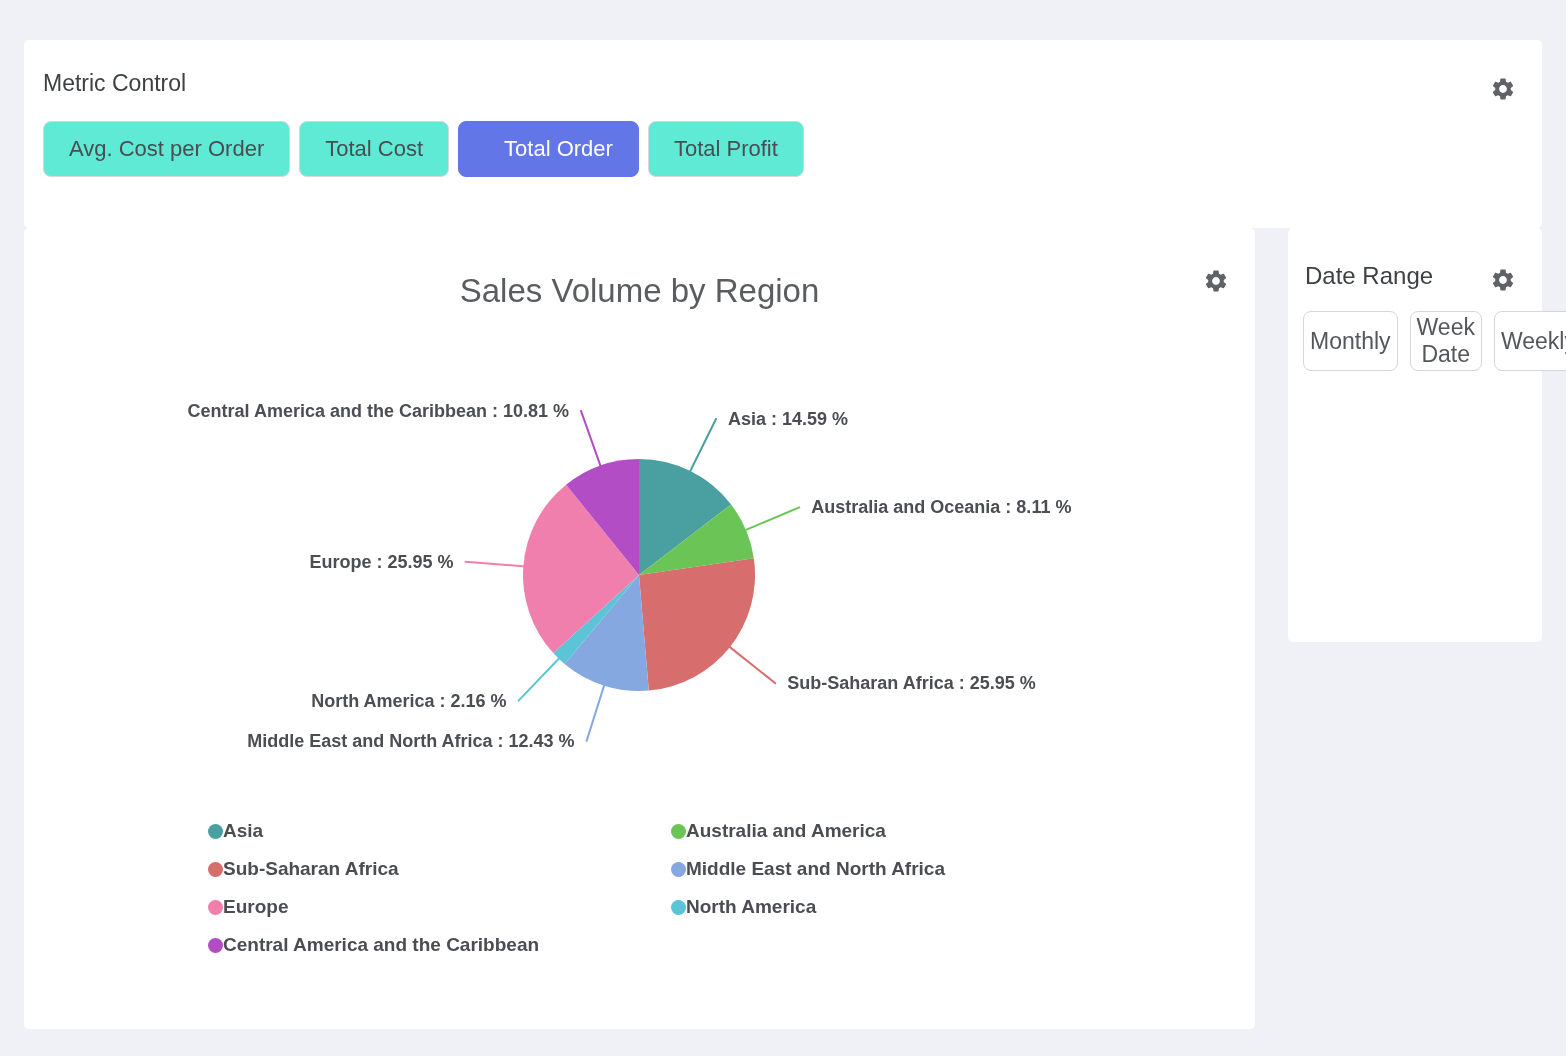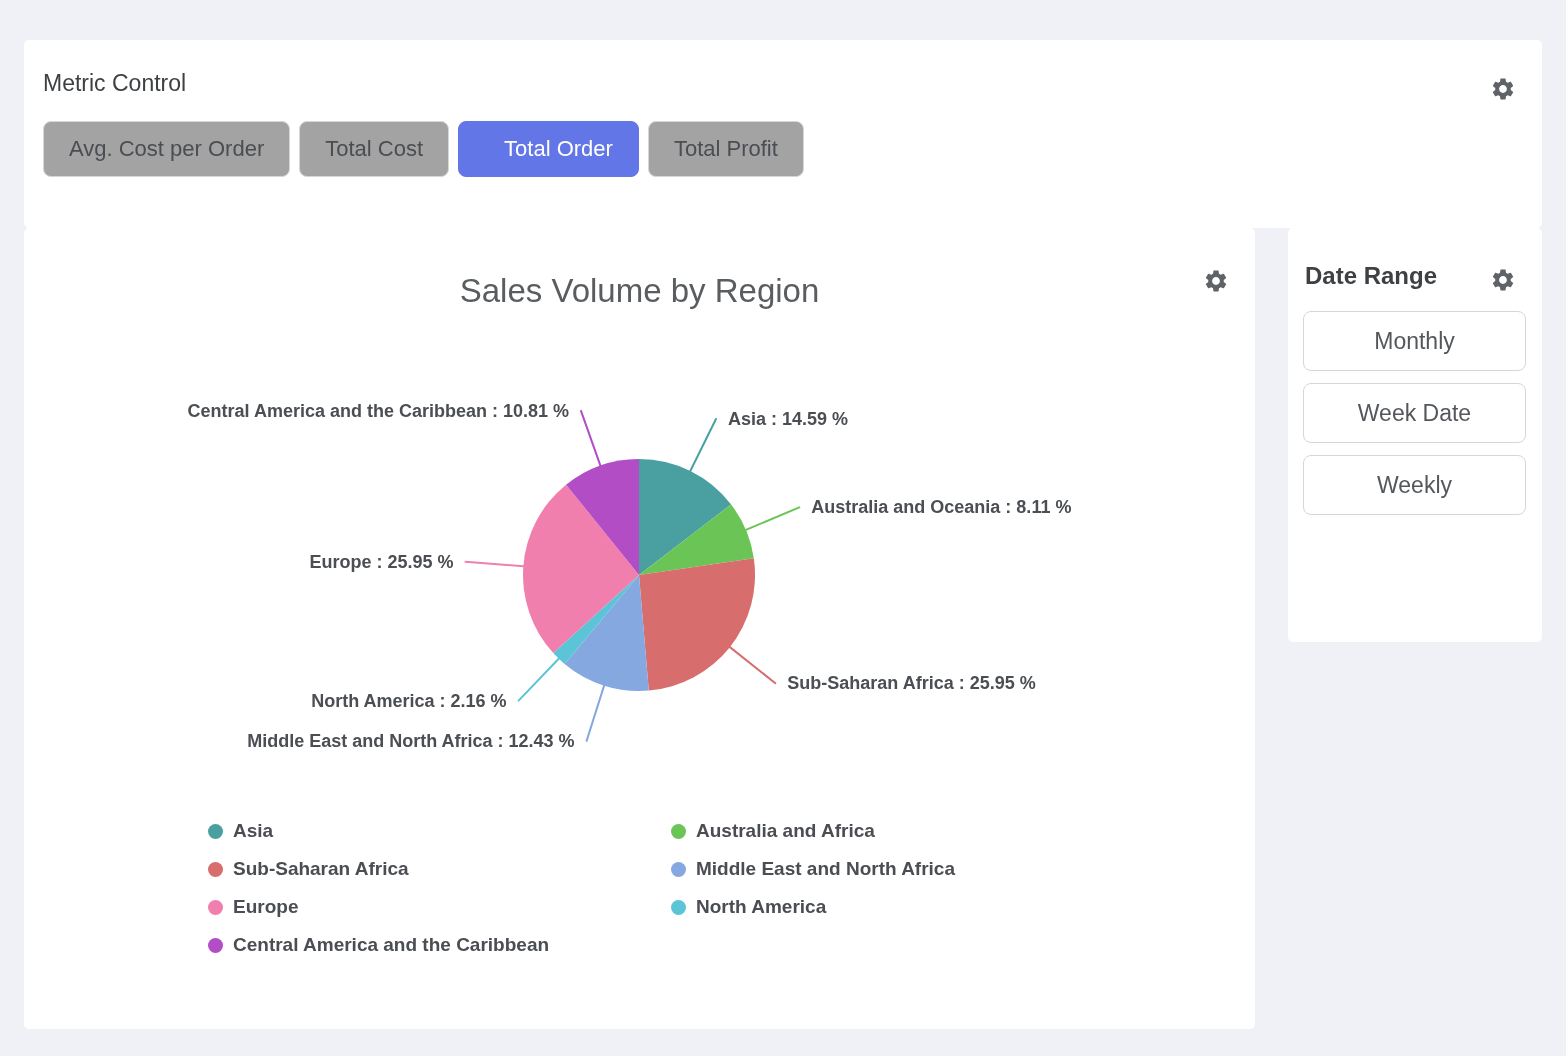--- a/index.html
+++ b/index.html
@@ -18,21 +18,21 @@
   .metric-card { left:24px; top:40px; width:1518px; height:188px; }
   .metric-card h2 {
     position:absolute; left:19px; top:30px; margin:0;
     font-size:23px; font-weight:400; color:#3e4144;
   }
   .metric-buttons {
     position:absolute; left:19px; top:81px; display:flex; gap:9px;
   }
   .pill {
     height:56px; padding:0 25px;
-    background:#a3a3a3; border:1px solid #d5d6da; border-radius:8px;
+    background:#5eead4; border:1px solid #d5d6da; border-radius:8px;
     font-family:inherit; font-size:22px; color:#4a4d52;
     display:flex; align-items:center; justify-content:center;
     cursor:pointer; white-space:nowrap;
   }
   .pill.selected {
     background:var(--accent,#6376e8); color:#ffffff; border-color:var(--accent,#6376e8);padding-left:45px;
   }
   .gear { position:absolute; width:26px; height:26px; cursor:pointer; }
   .gear svg { display:block; width:26px; height:26px; fill:#5f6368; }
   .metric-card .gear { right:26px; top:36px; }
@@ -46,34 +46,34 @@
   .chart-card .gear { right:26px; top:40px; }
   .pie-svg { position:absolute; left:0; top:0; }
   .pie-label {
     font-family:"Liberation Sans", sans-serif;
     font-size:18px; font-weight:bold; fill:#4b4e53;
   }
   .legend {
     position:absolute; left:184px; top:591px;
     display:grid; grid-template-columns:463px 463px; row-gap:14px;
   }
-  .legend-item { display:flex; align-items:center; gap:10px; height:24px; cursor:pointer; }
+  .legend-item { display:flex; align-items:center; gap:0; height:24px; cursor:pointer; }
   .legend-dot { width:15px; height:15px; border-radius:50%; flex:0 0 15px; }
   .legend-label { font-size:19px; font-weight:bold; color:#4a4d52; }
 
   
   .range-card { left:1288px; top:228px; width:254px; height:414px; }
   .range-card h2 {
     position:absolute; left:17px; top:34px; margin:0;
-    font-size:24px; font-weight:700; color:#3e4144;
+    font-size:24px; font-weight:400; color:#3e4144;
   }
   .range-card .gear { right:26px; top:39px; }
   .range-buttons {
     position:absolute; left:15px; top:83px; width:223px;
-    display:flex; flex-direction:column; gap:12px;
+    display:flex; flex-direction:row; gap:12px;
   }
   .range-btn {
     height:60px; width:100%;
     background:#fff; border:1px solid #d5d6da; border-radius:8px;
     font-family:inherit; font-size:23px; color:#54575c;
     display:flex; align-items:center; justify-content:center;
     cursor:pointer;
   }
   .range-btn.selected {
     background:var(--accent,#6376e8); color:#ffffff; border-color:var(--accent,#6376e8);
@@ -129,21 +129,21 @@
         <path d="M576.4,237.6 Q564.0,202.6 557.0,182.9" fill="none" stroke="#b24dc6" stroke-width="2" stroke-linecap="round"></path>
         <text x="545.0" y="188.9" text-anchor="end" class="pie-label">Central America and the Caribbean : 10.81 %</text>
       </svg>
     <div class="legend">
         <div class="legend-item">
           <span class="legend-dot" style="background: rgb(74, 160, 160);"></span>
           <span class="legend-label">Asia</span>
         </div>
         <div class="legend-item">
           <span class="legend-dot" style="background: rgb(106, 197, 86);"></span>
-          <span class="legend-label">Australia and Africa</span>
+          <span class="legend-label">Australia and America</span>
         </div>
         <div class="legend-item">
           <span class="legend-dot" style="background: rgb(215, 109, 109);"></span>
           <span class="legend-label">Sub-Saharan Africa</span>
         </div>
         <div class="legend-item">
           <span class="legend-dot" style="background: rgb(133, 168, 224);"></span>
           <span class="legend-label">Middle East and North Africa</span>
         </div>
         <div class="legend-item">

